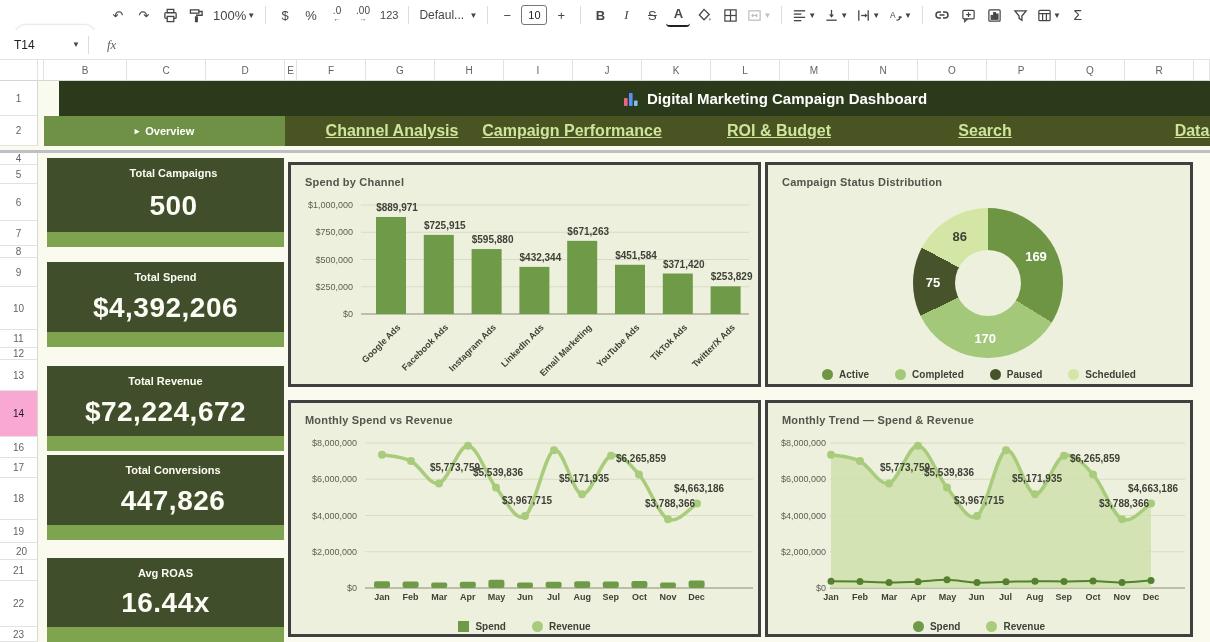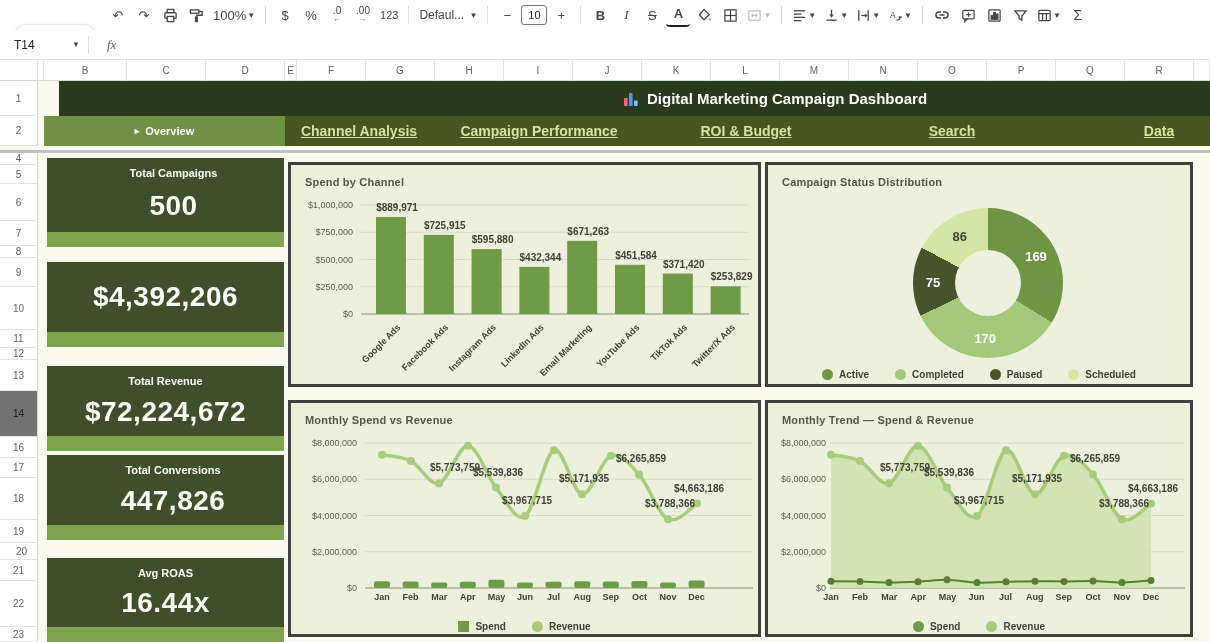--- a/index.html
+++ b/index.html
@@ -32,31 +32,31 @@
     margin-left:18px; }
   .fdiv { width:1px; height:18px; background:#dadce0; }
   
   .sheet { position:absolute; top:60px; left:0; right:0; bottom:0; background:#fbfaef; overflow:hidden; }
   .colheaders { position:absolute; top:0; left:0; right:0; height:21px; display:flex; }
   .ch { height:21px; background:#fff; border-right:1px solid #e1e3e1; border-bottom:1px solid #d5d7d5;
     font-size:10px; color:#5f6368; display:flex; align-items:center; justify-content:center; }
   .gut { position:absolute; left:0; width:38px; background:#fff; border-right:1px solid #d5d7d5;
     border-bottom:1px solid #e1e3e1; font-size:10px; color:#5f6368;
     display:flex; align-items:center; justify-content:center; }
-  .gut.sel { background:#737373; color:#1b1b1b; }
+  .gut.sel { background:#f9a8d4; color:#1b1b1b; }
   .freeze-div { position:absolute; left:0; right:0; height:3px; background:#bdc1c6; }
   
   .titlebar { position:absolute; display:flex; align-items:center; }
   .title-text { position:absolute; display:flex; align-items:center; gap:8px; color:#fff;
     font-weight:bold; font-size:15px; white-space:nowrap; }
   .navbar { position:absolute; }
   .nav-active { position:absolute; left:0; top:0; height:100%; display:flex; align-items:center;
     justify-content:center; gap:6px; color:#fff; font-weight:bold; font-size:11px; }
-  .nav-link { position:absolute; top:50%; transform:translate(-50%,-50%); font-size:14px;
-    font-weight:bold; color:#cfe49c; text-decoration:underline; white-space:nowrap; }
+  .nav-link { position:absolute; top:50%; transform:translate(-50%,-50%); font-size:16px;
+    font-weight:bold; color:#cfe49c; text-decoration:underline; white-space:nowrap;margin-left:33px; }
   
   .kpi { position:absolute; display:flex; flex-direction:column; color:#fdfcf4; }
   .kpi .lab { font-size:11px; font-weight:bold; text-align:center; padding-top:9px; }
   .kpi .val { flex:1; display:flex; align-items:center; justify-content:center;
     font-size:28px; font-weight:bold; letter-spacing:.5px; }
   .kpi-strip { position:absolute; }
   
   .chart-card { position:absolute; background:#edf0dd; border:3px solid #404040; }
   .chart-title { position:absolute; top:11px; left:14px; font-size:11px; font-weight:bold;
     color:#52564a; letter-spacing:.2px; }
@@ -250,20 +250,21 @@
         <div class="nav-link" style="left: 702px;">ROI &amp; Budget</div>
         <div class="nav-link" style="left: 908px;">Search</div>
         <div class="nav-link" style="left: 1115px;">Data</div>
       </div>
       <div class="kpi" style="left: 47px; top: 98px; width: 237px; height: 74px; background: rgb(64, 78, 43); padding-left: 16px;">
         <div class="lab">Total Campaigns</div>
         <div class="val">500</div>
       </div>
       <div class="kpi-strip" style="left: 47px; top: 172px; width: 237px; height: 15px; background: rgb(127, 164, 79);"></div>
       <div class="kpi" style="left: 47px; top: 202px; width: 237px; height: 70px; background: rgb(64, 78, 43);">
+        <div class="lab">Total Spend</div>
         <div class="val">$4,392,206</div>
       </div>
       <div class="kpi-strip" style="left: 47px; top: 272px; width: 237px; height: 15px; background: rgb(127, 164, 79);"></div>
       <div class="kpi" style="left: 47px; top: 306px; width: 237px; height: 70px; background: rgb(64, 78, 43);">
         <div class="lab">Total Revenue</div>
         <div class="val">$72,224,672</div>
       </div>
       <div class="kpi-strip" style="left: 47px; top: 376px; width: 237px; height: 15px; background: rgb(127, 164, 79);"></div>
       <div class="kpi" style="left: 47px; top: 395px; width: 237px; height: 70px; background: rgb(64, 78, 43); padding-left: 15px;">
         <div class="lab">Total Conversions</div>

